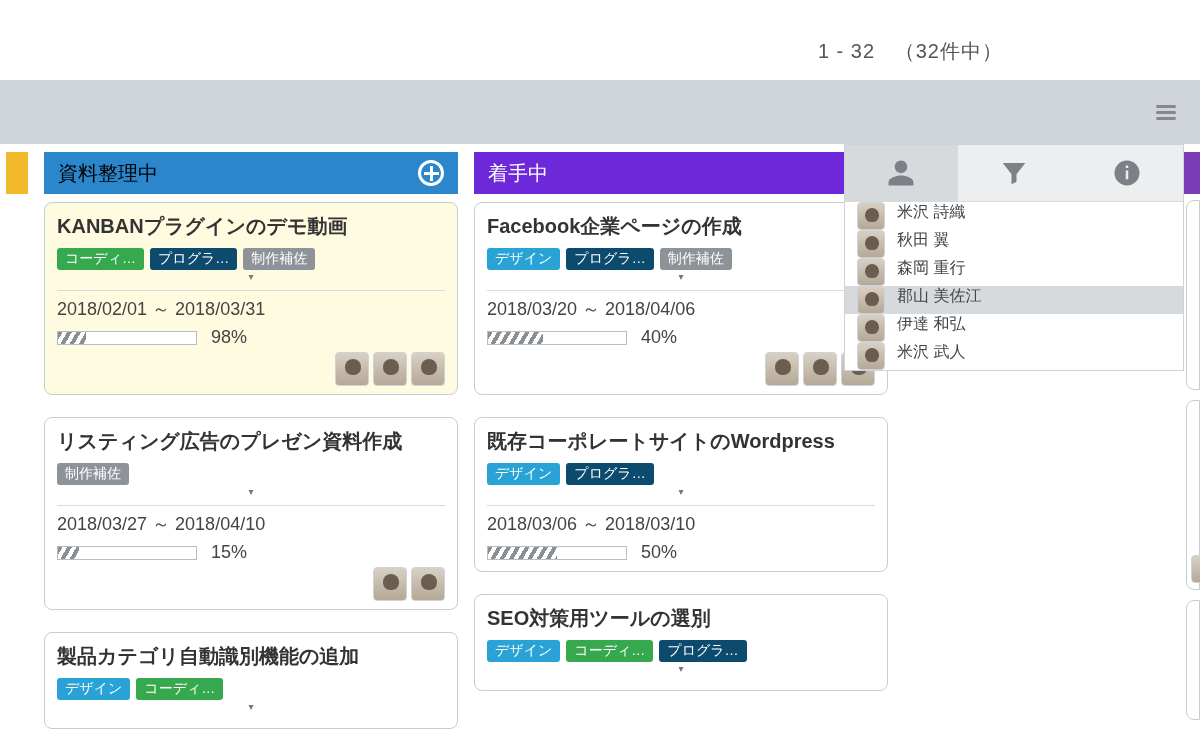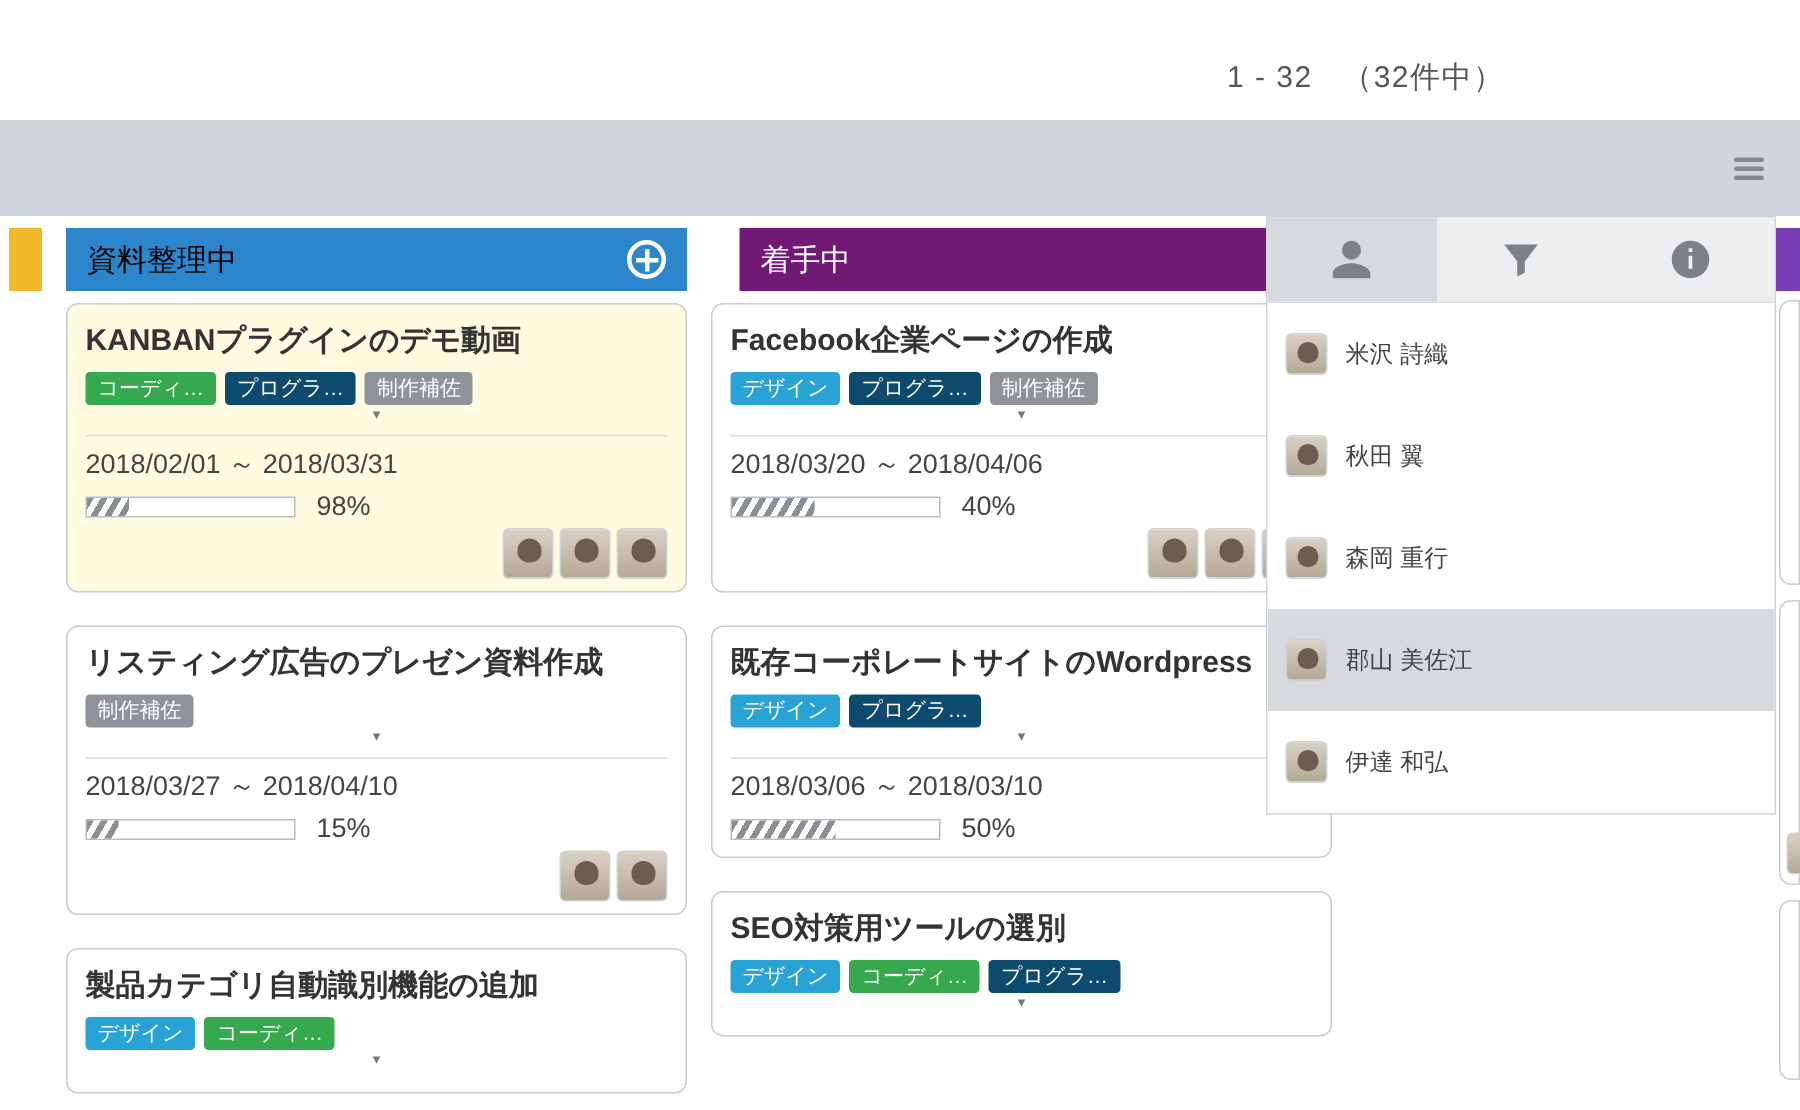--- a/index.html
+++ b/index.html
@@ -72,21 +72,21 @@
   .col-header {
     height: 42px;
     display: flex;
     align-items: center;
     justify-content: space-between;
     padding: 0 14px;
     font-size: 20px;
     font-weight: 500;
   }
   .col-header.blue   { background: #2b86cb; color: #000000; }
-  .col-header.orange { background: #701a75; color: #fff; margin-left: 19px; }
+  .col-header.orange { background: #6d28d9; color: #fff; }
   .col-header.purple { background: #7a3db5; color: #fff; }
   .col-header .add-icon {
     width: 26px; height: 26px;
     border: 3px solid #fff;
     border-radius: 50%;
     position: relative;
   }
   .col-header .add-icon::before,
   .col-header .add-icon::after {
     content: "";
@@ -228,23 +228,22 @@
   }
   .sp-tab.active { background: #d7dadd; }
   .sp-tab svg { width: 30px; height: 30px; fill: #7d8187; }
 
   .sp-list {
     background: #fff;
     border-top: 1px solid #d8dbde;
   }
   .sp-item {
     display: flex;
-    align-items: center;
     gap: 12px;
-    padding: 20px 12px;
+    padding: 0 12px;
     font-size: 16px;
     color: #444;
   }
   .sp-item.selected { background: #d7dadd; }
   .sp-item .av { width: 28px; height: 28px; }
   .sp-item .av::after{ left:7px; top:5px; width:14px; height:14px; }
 </style>
 </head>
 <body>
 
@@ -433,14 +432,18 @@
       <span>森岡 重行</span>
     </div>
     <div class="sp-item selected">
       <div class="av"></div>
       <span>郡山 美佐江</span>
     </div>
     <div class="sp-item">
       <div class="av"></div>
       <span>伊達 和弘</span>
     </div>
+    <div class="sp-item">
+      <div class="av"></div>
+      <span>米沢 武人</span>
+    </div>
   </div>
 </div>
 
 </body></html>

